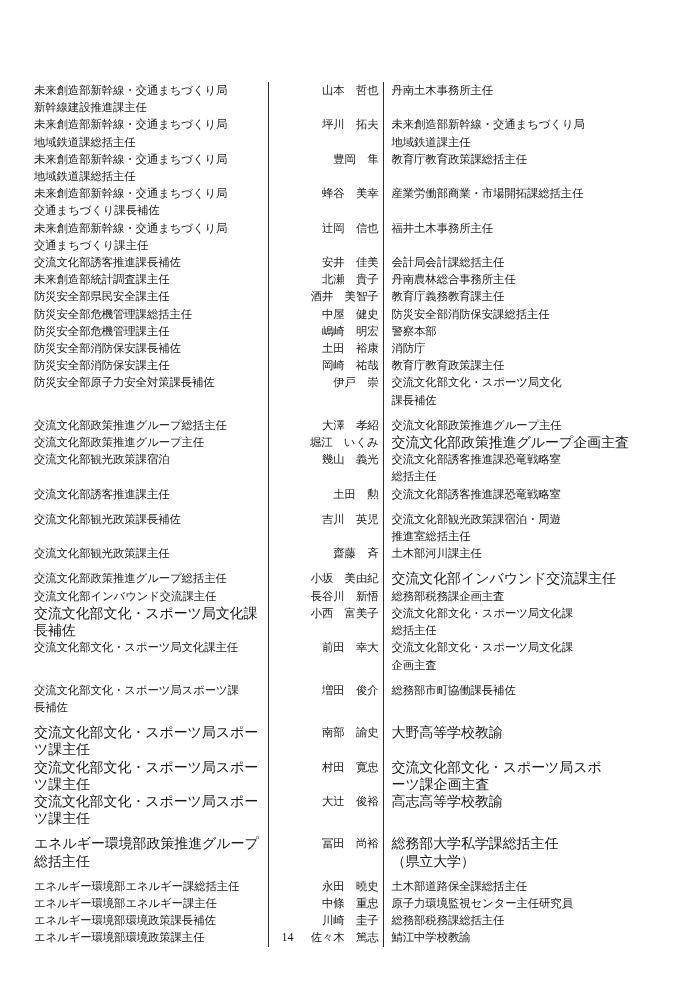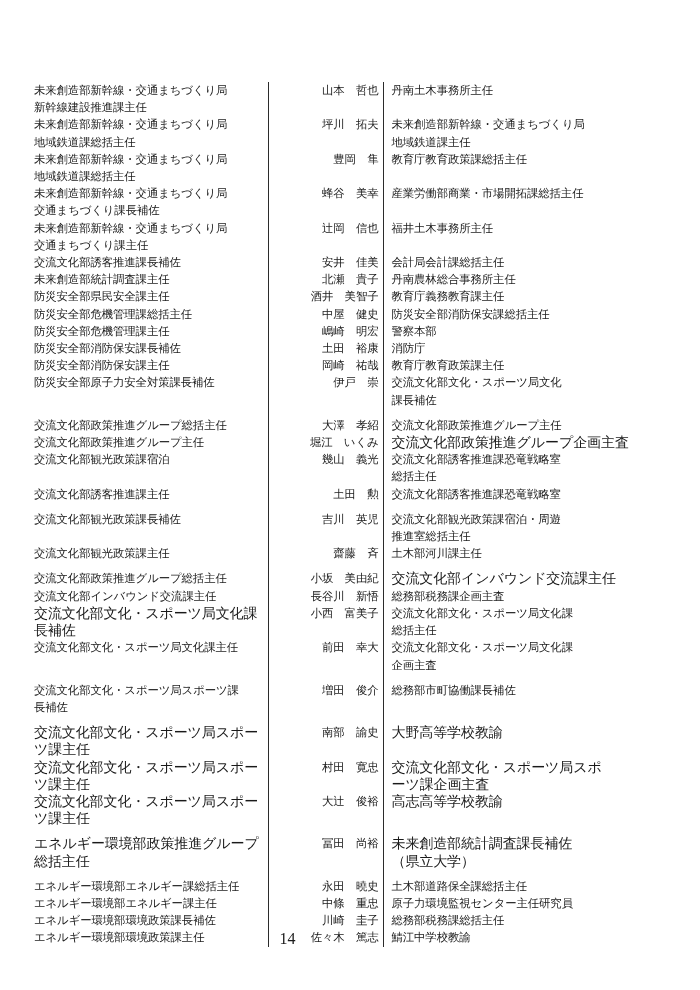--- a/index.html
+++ b/index.html
@@ -74,21 +74,21 @@
     font-size: 0;
   }
 
   
   .page-number {
     position: absolute;
     left: 0;
     right: 0;
     top: 930px;
     text-align: center;
-    font-size: 16px;
+    font-size: 12px;
     font-family: "Liberation Serif", "DejaVu Serif", serif;
     color: #1a1a1a;
   }
 </style>
 </head>
 <body>
 
 <div class="page">
 
   <table class="roster">
@@ -272,21 +272,21 @@
           <td class="prev sm">高志高等学校教諭</td>
         </tr>
         <tr class="gap">
           <td class="post"></td>
           <td class="name"></td>
           <td class="prev"></td>
         </tr>
         <tr>
           <td class="post sm">エネルギー環境部政策推進グループ総括主任</td>
           <td class="name">冨田　尚裕</td>
-          <td class="prev sm">未来創造部統計調査課長補佐
+          <td class="prev sm">総務部大学私学課総括主任
 （県立大学）</td>
         </tr>
         <tr class="gap">
           <td class="post"></td>
           <td class="name"></td>
           <td class="prev"></td>
         </tr>
         <tr>
           <td class="post">エネルギー環境部エネルギー課総括主任</td>
           <td class="name">永田　曉史</td>

